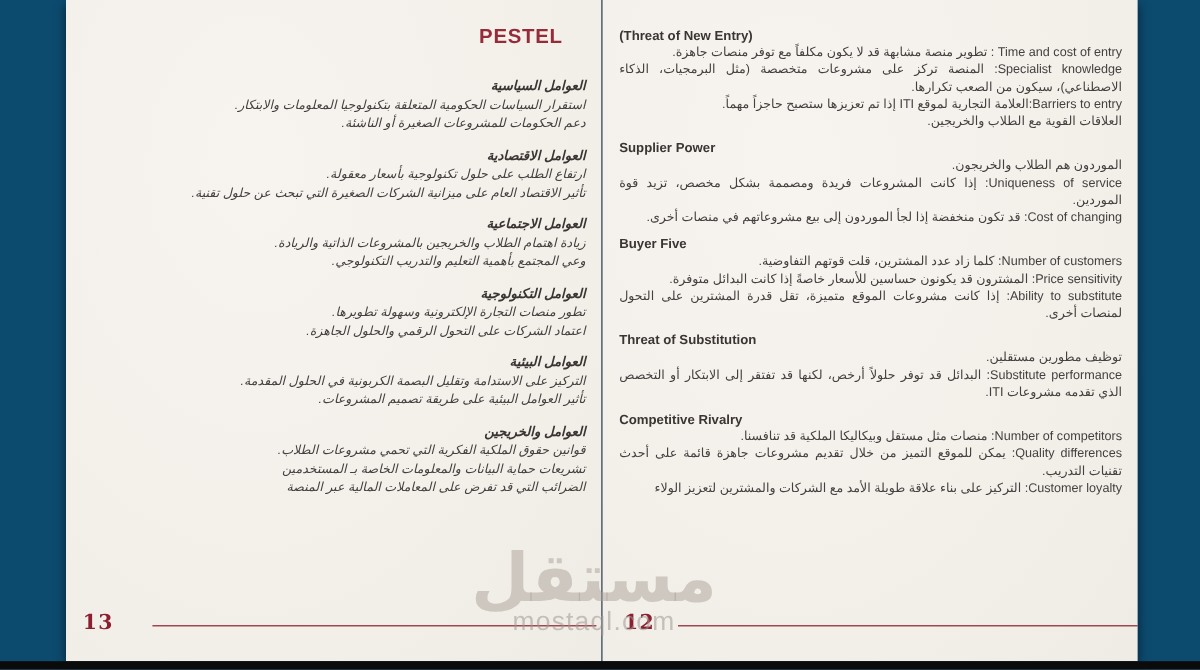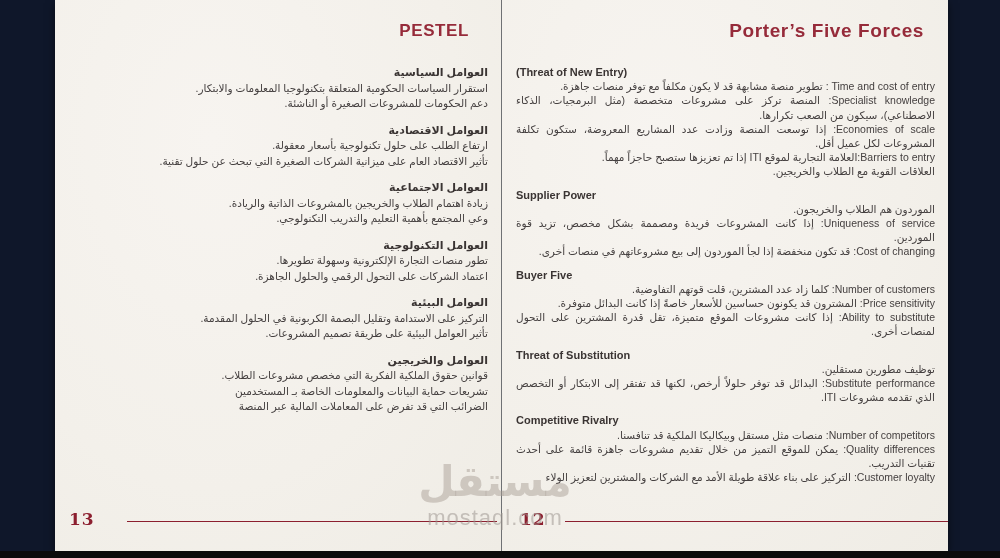--- a/index.html
+++ b/index.html
@@ -1,47 +1,47 @@
 <!DOCTYPE html>
 <html><head>
 <meta charset="utf-8">
 <style>
   html,body{margin:0;padding:0;background:#3c3f42;}
-  .stage{position:relative;width:1000px;height:558px;background:#0f172a;overflow:hidden;
+  .stage{position:relative;width:1000px;height:558px;background:#0c4a6e;overflow:hidden;
          font-family:"Liberation Sans","DejaVu Sans",sans-serif;}
   .spread{position:absolute;left:55px;top:0;width:893px;height:551px;display:flex;
           box-shadow:0 3px 8px rgba(0,0,0,.55);}
   .page{position:relative;width:50%;height:100%;
         background:radial-gradient(ellipse at 35% 25%, #f7f4f0 0%, #f3f0ea 60%, #efece5 100%);}
   .page-right{border-left:1.5px solid #6f7174;}
   .page-title{color:#962b3a;font-weight:bold;text-align:right;letter-spacing:.6px;direction:ltr;}
   .page-left .page-title{font-size:17px;padding:21px 32px 0 0;}
   .page-right .page-title{font-size:19px;padding:20px 24px 0 0;}
   .content{direction:rtl;text-align:right;}
-  .page-left .content{padding:24px 13px 0 40px;font-size:10.5px;line-height:15.5px;color:#454040;}
+  .page-left .content{padding:24px 13px 0 40px;font-size:10.5px;line-height:15.5px;color:#454040;font-style:italic;}
   .page-right .content{padding:23px 13px 0 14px;font-size:10.5px;line-height:14.2px;color:#454040;}
   .section{margin:0 0 11px 0;}
   .page-right .section{margin:0 0 9px 0;}
   .heading{font-weight:bold;color:#3a3433;font-size:11px;}
   .page-right .heading{margin-left:0;padding-left:0;margin-right:0;}
   .page-right .heading{text-align:left;}
   .page-right .heading{margin-right:20px;}
   .item{white-space:normal;}
   .page-right .item{text-align:justify;}
   .item b{font-weight:bold;color:#332d2c;}
   .pagenum{position:absolute;bottom:22px;color:#8c1f2f;font-weight:bold;font-size:17px;
            letter-spacing:1px;font-family:"DejaVu Serif","Liberation Serif",serif;}
   .page-left .pagenum{left:14px;}
   .page-right .pagenum{left:18px;}
   .pageline{position:absolute;height:1.5px;background:#8c1f2f;bottom:29px;}
   .page-left .pageline{left:72px;right:4px;}
   .page-right .pageline{left:63px;right:0;}
   .watermark{position:absolute;left:375px;top:458px;width:240px;text-align:center;z-index:5;
              pointer-events:none;}
-  .watermark .wm-ar{font-size:42px;font-weight:bold;color:rgba(168,156,148,.48);line-height:48px;}
+  .watermark .wm-ar{font-size:56px;font-weight:bold;color:rgba(168,156,148,.48);line-height:48px;}
   .watermark .wm-domain{font-size:22px;color:rgba(158,152,146,.55);letter-spacing:1px;line-height:24px;}
   .bottom-bar{position:absolute;left:0;bottom:0;width:100%;height:7px;background:#0b0b0b;}
 </style>
 </head>
 <body>
 
 <div class="stage">
   <div class="spread">
 
     <div class="page page-left">
@@ -67,37 +67,35 @@
             <div class="item">تطور منصات التجارة الإلكترونية وسهولة تطويرها.</div>
             <div class="item">اعتماد الشركات على التحول الرقمي والحلول الجاهزة.</div>
           </div>
           <div class="section">
             <div class="heading">العوامل البيئية</div>
             <div class="item">التركيز على الاستدامة وتقليل البصمة الكربونية في الحلول المقدمة.</div>
             <div class="item">تأثير العوامل البيئية على طريقة تصميم المشروعات.</div>
           </div>
           <div class="section">
             <div class="heading">العوامل والخريجين</div>
-            <div class="item">قوانين حقوق الملكية الفكرية التي مخصص مشروعات الطلاب.</div>
+            <div class="item">قوانين حقوق الملكية الفكرية التي تحمي مشروعات الطلاب.</div>
             <div class="item">تشريعات حماية البيانات والمعلومات الخاصة بـ المستخدمين</div>
             <div class="item">الضرائب التي قد تفرض على المعاملات المالية عبر المنصة</div>
           </div>
         </div>
       <div class="pageline"></div>
       <div class="pagenum">13</div>
     </div>
 
     <div class="page page-right">
-      <div class="page-title">Porter’s Five Forces</div>
       <div class="content">
           <div class="section">
             <div class="heading">(Threat of New Entry)</div>
             <div class="item">Time and cost of entry : تطوير منصة مشابهة قد لا يكون مكلفاً مع توفر منصات جاهزة.</div>
             <div class="item">Specialist knowledge: المنصة تركز على مشروعات متخصصة (مثل البرمجيات، الذكاء الاصطناعي)، سيكون من الصعب تكرارها.</div>
-            <div class="item">Economies of scale: إذا توسعت المنصة وزادت عدد المشاريع المعروضة، ستكون تكلفة المشروعات لكل عميل أقل.</div>
             <div class="item">Barriers to entry:العلامة التجارية لموقع ITI إذا تم تعزيزها ستصبح حاجزاً مهماً.</div>
             <div class="item">العلاقات القوية مع الطلاب والخريجين.</div>
           </div>
           <div class="section">
             <div class="heading">Supplier Power</div>
             <div class="item">الموردون هم الطلاب والخريجون.</div>
             <div class="item">Uniqueness of service: إذا كانت المشروعات فريدة ومصممة بشكل مخصص، تزيد قوة الموردين.</div>
             <div class="item">Cost of changing: قد تكون منخفضة إذا لجأ الموردون إلى بيع مشروعاتهم في منصات أخرى.</div>
           </div>
           <div class="section">

